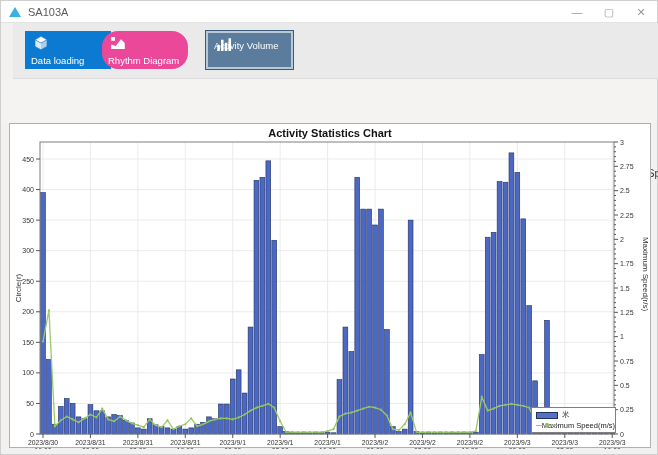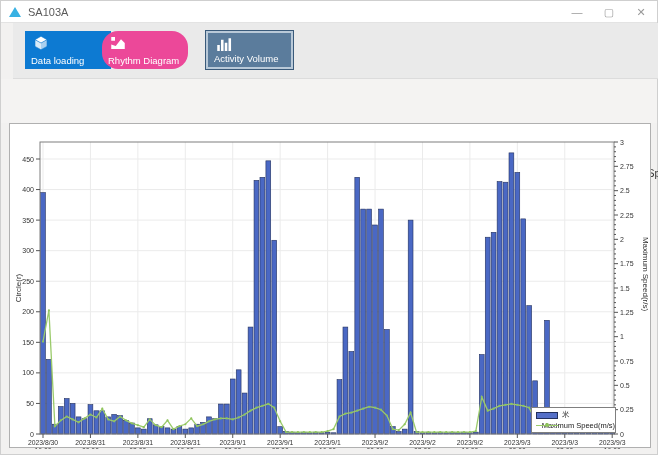--- a/index.html
+++ b/index.html
@@ -15,21 +15,21 @@
 
   
   .toolbar { position:absolute; left:0; top:22px; width:100%; height:56px; background:#eaeaea; border-bottom:1px solid #dcdcdc;margin-left:12px; }
   .tb-btn { position:absolute; top:8px; height:38px; width:86px; color:#ffffff; font-size:9.5px; cursor:default; }
   .tb-btn .tb-icon { position:absolute; left:7px; top:3px; width:18px; height:18px; }
   .tb-btn .tb-label { position:absolute; left:6px; bottom:3px; white-space:nowrap; }
   .tb-data { left:12px; background:#0d7ad2; }
   .tb-rhythm { left:89px; background:#ec4899;border-radius:16px; }
   .tb-activity { left:192px; top:7px; width:89px; height:40px; background:#5b7c9c; border:1px solid #3a5a7a; box-shadow: inset 0 0 0 2px #b9c9d8; }
   .tb-activity .tb-icon { left:9px; top:5px; }
-  .tb-activity .tb-label { left:8px; bottom:5px; }
+  .tb-activity .tb-label { left:8px; bottom:18px; }
 
   
   .controls { position:absolute; left:0; top:78px; width:100%; height:44px; background:#f4f3f2; }
   .ctl-label { position:absolute; top:89px; font-size:11px; color:#333; white-space:nowrap; }
   .spinbox { position:absolute; left:44px; top:85px; width:42px; height:19px; background:#fff; border:1px solid #8a8a8a; display:flex; }
   .spin-value { flex:1; font-size:11px; color:#222; text-align:right; padding:3px 3px 0 0; }
   .spin-arrows { width:12px; border-left:1px solid #cfcfcf; display:flex; flex-direction:column; }
   .spin-arrows span { flex:1; font-size:6px; color:#555; text-align:center; line-height:8px; cursor:default; }
   .swatch { position:absolute; top:85px; width:37px; height:17px; border:1px solid #9a9a9a; font-size:9px; color:#ffffff; text-align:right; padding:5px 3px 0 0; line-height:6px; cursor:default; }
   .swatch-bar { left:147px; background:#5570c8; }
@@ -111,20 +111,21 @@
       <span class="box">✓</span>
       <span class="cb-label">Circle</span>
     </div>
     <div class="checkbox" style="left:582px">
       <span class="box">✓</span>
       <span class="cb-label">Maximum Speed</span>
     </div>
   </div>
 
   <div class="chart-panel">
+    <div class="chart-title">Activity Statistics Chart</div>
     <svg id="chart" class="chart-svg" width="642" height="325">
         <g stroke="#ebebeb" stroke-width="1">
           <line x1="30" x2="604" y1="279.44444444444446" y2="279.44444444444446"></line>
           <line x1="30" x2="604" y1="248.88888888888889" y2="248.88888888888889"></line>
           <line x1="30" x2="604" y1="218.33333333333331" y2="218.33333333333331"></line>
           <line x1="30" x2="604" y1="187.77777777777777" y2="187.77777777777777"></line>
           <line x1="30" x2="604" y1="157.2222222222222" y2="157.2222222222222"></line>
           <line x1="30" x2="604" y1="126.66666666666666" y2="126.66666666666666"></line>
           <line x1="30" x2="604" y1="96.11111111111109" y2="96.11111111111109"></line>
           <line x1="30" x2="604" y1="65.55555555555554" y2="65.55555555555554"></line>

